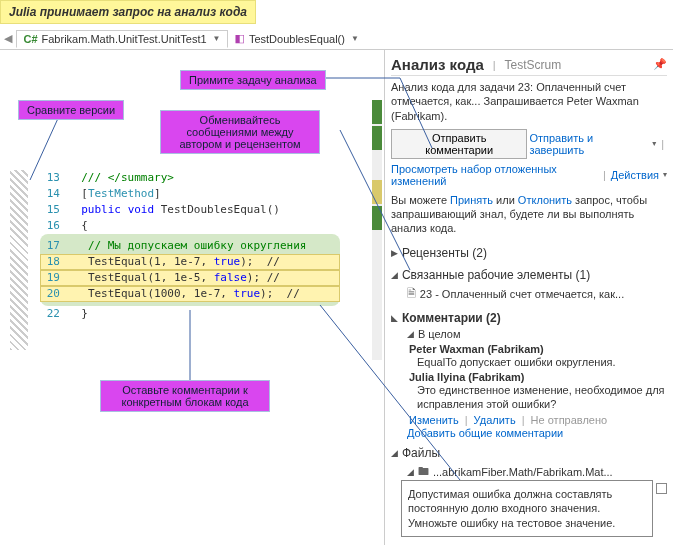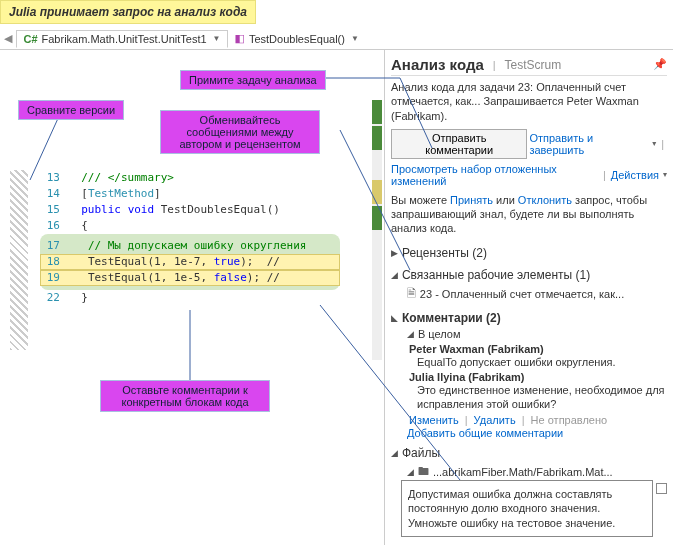--- a/index.html
+++ b/index.html
@@ -105,20 +105,21 @@
 
     <div class="code-area">
       <div class="code-line"><span class="ln">13</span>  <span class="cm">/// &lt;/summary&gt;</span></div>
       <div class="code-line"><span class="ln">14</span>  [<span class="attr">TestMethod</span>]</div>
       <div class="code-line"><span class="ln">15</span>  <span class="kw">public</span> <span class="kw">void</span> <span>TestDoublesEqual()</span></div>
       <div class="code-line"><span class="ln">16</span>  {</div>
       <div class="highlight-block">
         <div class="code-line"><span class="ln">17</span>   <span class="cm">// Мы допускаем ошибку округления</span></div>
         <div class="code-line hl"><span class="ln">18</span>   <span>TestEqual(1, 1e-7, </span><span class="kw">true</span><span>);  //</span></div>
         <div class="code-line hl"><span class="ln">19</span>   <span>TestEqual(1, 1e-5, </span><span class="kw">false</span><span>); //</span></div>
+        <div class="code-line hl"><span class="ln">20</span>   <span>TestEqual(1000, 1e-7, </span><span class="kw">true</span><span>);  //</span></div>
       </div>
       <div class="code-line"><span class="ln">22</span>  }</div>
     </div>
   </div>
 
   <div class="right">
     <div class="panel-title">
       <strong>Анализ кода</strong>
       <span class="sep">|</span>
       <span class="sub">TestScrum</span>

